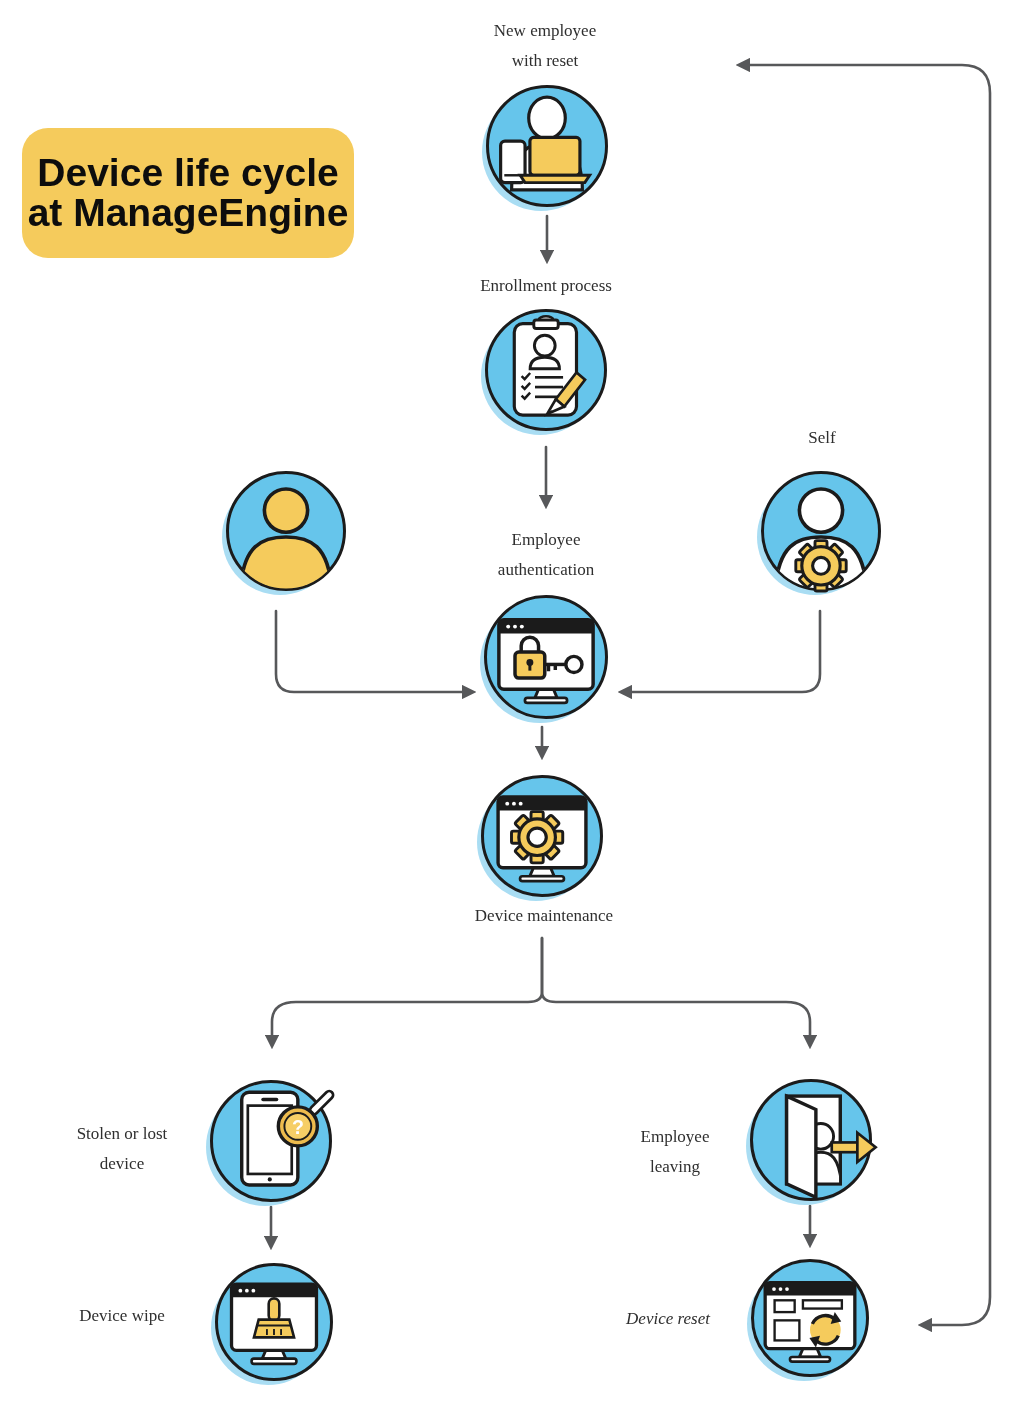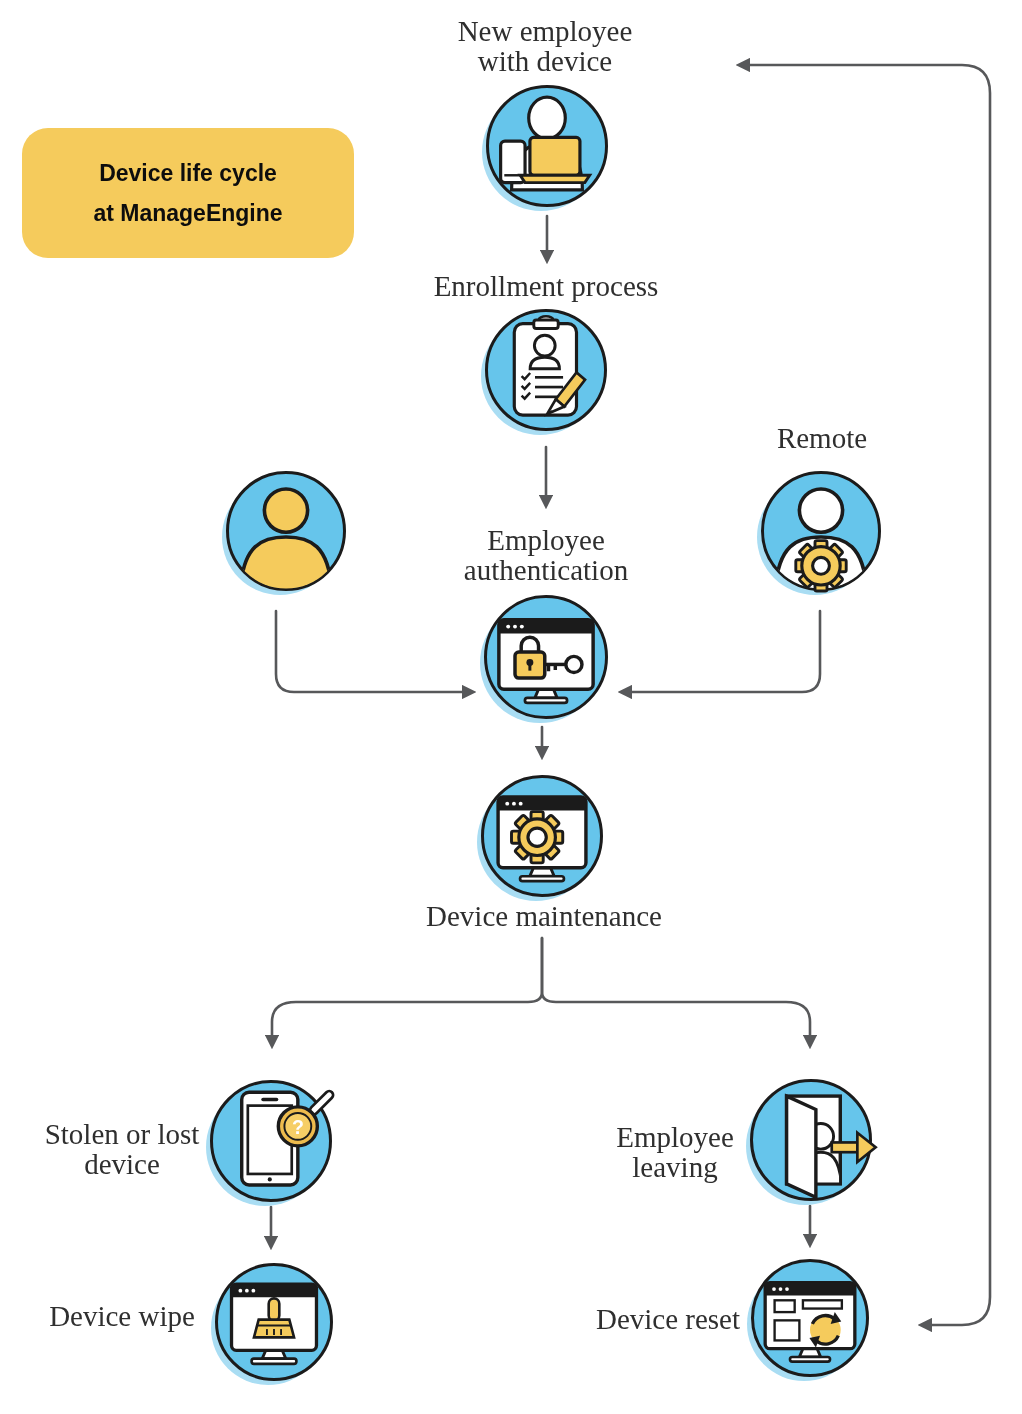--- a/index.html
+++ b/index.html
@@ -7,30 +7,30 @@
     position:relative; width:1022px; height:1414px; background:#ffffff;
     font-family:"Liberation Serif", serif; overflow:hidden;
   }
   .connectors { position:absolute; left:0; top:0; z-index:1; }
   .conn { stroke:#57585A; stroke-width:2.6; fill:none; stroke-linecap:round; }
   .title-card {
     position:absolute; left:22px; top:128px; width:332px; height:130px;
     background:#F5CB5C; border-radius:26px; z-index:2;
     display:flex; flex-direction:column; align-items:center; justify-content:center;
     font-family:"Liberation Sans", sans-serif; font-weight:bold;
-    font-size:23px; line-height:40px; color:#0d0d0d; text-align:center;
+    font-size:39px; line-height:40px; color:#0d0d0d; text-align:center;
   }
   .node-circle {
     position:absolute; border-radius:50%; background:#66C5EB;
     border:3px solid #1b1b1b; box-sizing:border-box; z-index:3;
     box-shadow:-6px 6px 0 -2px #A9DDF3;
   }
   .node-circle svg { position:absolute; left:-3px; top:-3px; overflow:visible; z-index:4; }
   .lbl {
-    position:absolute; text-align:center; font-size:29px; line-height:30px;
+    position:absolute; text-align:center; font-size:17px; line-height:30px;
     color:#2f2f2f; z-index:2;
   }
 </style>
 </head>
 <body>
 
 <div class="canvas">
 
   <svg class="connectors" width="1022" height="1414" viewBox="0 0 1022 1414">
     <defs>
@@ -50,47 +50,47 @@
     <path class="conn" d="M922 1325 H962 Q990 1325 990 1297 V93 Q990 65 962 65 H740" marker-start="url(#arrow)" marker-end="url(#arrow)"></path>
   </svg>
 
   <div class="title-card">
     <div>Device life cycle</div>
     <div>at ManageEngine</div>
   </div>
 
   <div class="lbl" style="left:395px; top:16px; width:300px;">
     <span>New employee</span><br>
-    <span>with device</span>
+    <span>with reset</span>
   </div>
   <div class="lbl" style="left:396px; top:271px; width:300px;font-family:Liberation Serif, serif;">
     <span>Enrollment process</span>
   </div>
   <div class="lbl" style="left:722px; top:423px; width:200px;">
-    <span>Remote</span>
+    <span>Self</span>
   </div>
   <div class="lbl" style="left:396px; top:525px; width:300px;">
     <span>Employee</span><br>
     <span>authentication</span>
   </div>
   <div class="lbl" style="left:394px; top:901px; width:300px;">
     <span>Device maintenance</span>
   </div>
   <div class="lbl" style="left:22px; top:1119px; width:200px;">
     <span>Stolen or lost</span><br>
     <span>device</span>
   </div>
   <div class="lbl" style="left:575px; top:1122px; width:200px;">
     <span>Employee</span><br>
     <span>leaving</span>
   </div>
   <div class="lbl" style="left:22px; top:1301px; width:200px;">
     <span>Device wipe</span>
   </div>
-  <div class="lbl" style="left:568px; top:1304px; width:200px;">
+  <div class="lbl" style="left:568px; top:1304px; width:200px;font-style:italic;">
     <span>Device reset</span>
   </div>
 
   <div class="node-circle" style="left:486px; top:85px; width:122px; height:122px;">
     <svg width="122" height="122" viewBox="0 0 100 100">
       <ellipse cx="50" cy="27" rx="15" ry="17" fill="#fff" stroke="#1b1b1b" stroke-width="2.6"></ellipse>
       <path d="M21 86 C21 56 35 47 50 47 C65 47 79 56 79 86 Z" fill="#fff" stroke="#1b1b1b" stroke-width="2.6"></path>
       <rect x="12" y="46" width="20" height="34" rx="3.5" fill="#fff" stroke="#1b1b1b" stroke-width="2.6"></rect>
       <line x1="15" y1="74" x2="29" y2="74" stroke="#1b1b1b" stroke-width="2"></line>
       <rect x="36" y="43" width="41" height="31" rx="3" fill="#F5CB5C" stroke="#1b1b1b" stroke-width="2.6"></rect>

